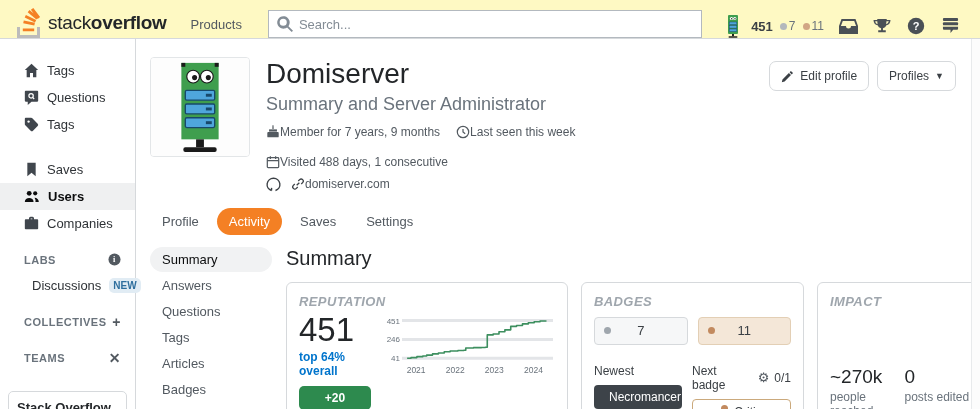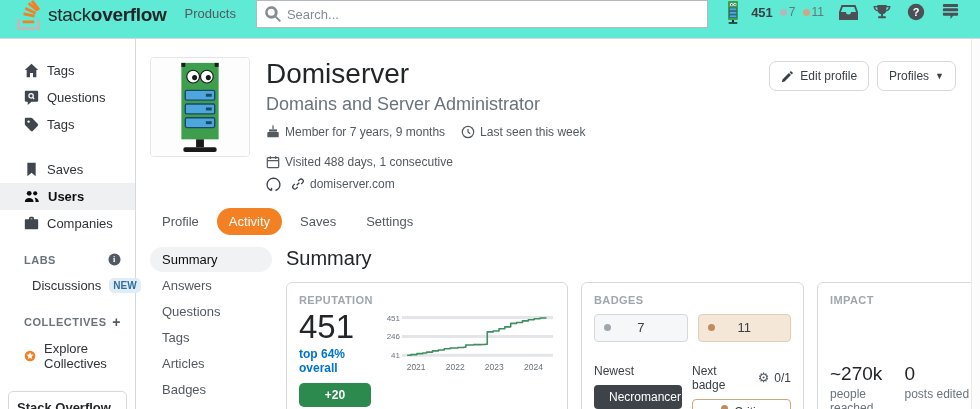--- a/index.html
+++ b/index.html
@@ -3,21 +3,21 @@
 <meta charset="utf-8">
 <style>
   * { box-sizing: border-box; }
   html,body { margin:0; padding:0; }
   body {
     width:980px; height:409px; overflow:hidden; background:#fff;
     font-family:"Liberation Sans", sans-serif; color:#232629; font-size:13px;
     position:relative;
   }
   
-  .topbar { height:39px; border-bottom:1px solid #d6d9dc; display:flex; align-items:flex-start; padding:0 10px; gap:2px; background:#5eead4; }
+  .topbar { height:39px; border-bottom:1px solid #d6d9dc; display:flex; align-items:flex-end; padding:0 10px; gap:8px; background:#fef9c3; }
   .logo { display:flex; align-items:center; gap:6px; padding:0 6px; cursor:pointer; }
   .logo-text { font-size:19px; color:#232629; letter-spacing:-0.3px; }
   .logo-text b { font-weight:bold; }
   .nav-link { padding:6px 10px; color:#525960; font-size:13px; border-radius:1000px; cursor:pointer; }
   .searchwrap { flex:1; margin:0 8px; position:relative; }
   .searchwrap svg { position:absolute; left:9px; top:6px; }
   .search { width:100%; height:28px; border:1px solid #b3b9bf; border-radius:0; padding:0 8px 0 30px; font-size:13px; color:#3b4045; outline:none; }
   .search::placeholder { color:#838c95; }
   .tb-right { display:flex; align-items:center; gap:14px; padding:0 10px 0 4px; }
   .rep-cluster { display:flex; align-items:center; gap:7px; cursor:pointer; }
@@ -40,39 +40,39 @@
   .teams-cta { position:absolute; left:8px; right:8px; top:352px; height:26px; overflow:hidden; }
   .teams-cta-inner { border:1px solid #d6d9dc; border-radius:5px; padding:8px; font-weight:bold; font-size:13px; color:#232629; background:#fff; }
   .content { flex:1; padding:18px 10px 0 14px; position:relative; overflow:hidden; }
   
   .profile-row { display:flex; gap:16px; }
   .avatar { width:100px; height:100px; border:1px solid #e3e6e8; border-radius:4px; overflow:hidden; background:#fdfdfd; flex-shrink:0; }
   .p-info { flex:1; padding-top:2px; }
   .p-name { font-size:28px; color:#232629; line-height:1.1; }
   .p-title { font-size:18px; color:#6a737c; margin-top:4px; }
   .meta-row { display:flex; align-items:center; gap:16px; margin-top:10px; color:#525960; font-size:12px; flex-wrap:wrap; }
-  .meta-item { display:flex; align-items:center; gap:5px; }
+  .meta-item { display:flex; align-items:center; }
   .meta-row2 { display:flex; align-items:center; gap:10px; margin-top:8px; color:#525960; font-size:12px; }
   .p-actions { display:flex; gap:8px; align-items:flex-start; padding:4px 14px 0 0; }
   .btn { border:1px solid #d6d9dc; background:#fff; border-radius:7px; padding:7px 11px; font-size:12px; color:#3b4045; display:flex; align-items:center; gap:6px; cursor:pointer; font-family:inherit; }
   .caret { font-size:9px; color:#3b4045; }
   
   .tabs { display:flex; align-items:center; gap:6px; margin-top:16px; }
   .tab { padding:6px 12px; font-size:13px; color:#525960; border-radius:1000px; cursor:pointer; }
   .tab.active { background:#f48024; color:#fff; }
   
   .body-row { display:flex; margin-top:12px; }
   .subnav { width:122px; min-width:122px; display:flex; flex-direction:column; gap:1px; }
   .sn-item { padding:5px 12px; font-size:13px; color:#525960; border-radius:1000px; cursor:pointer; display:flex; align-items:center; }
   .sn-item.active { background:#f1f2f3; color:#0c0d0e; }
   .main-col { flex:1; padding-left:14px; }
   .page-h { font-size:20px; color:#232629; margin:0 0 12px 0; font-weight:400; }
   .cards { display:flex; gap:13px; }
   .card { border:1px solid #d6d9dc; border-radius:6px; padding:11px 12px; height:155px; display:flex; flex-direction:column; }
-  .card-cap { font-size:11px; font-weight:bold; color:#9fa6ad; letter-spacing:.4px; }
+  .card-cap { font-size:13px; font-weight:bold; color:#9fa6ad; letter-spacing:.4px;font-style:italic; }
   
   .card-rep { width:282px; }
   .rep-top { display:flex; margin-top:2px; }
   .rep-left { width:100px; }
   .rep-val { font-size:33px; color:#232629; line-height:1.15; }
   .rep-rank { font-size:12px; font-weight:bold; color:#0074cc; margin-top:1px; cursor:pointer; }
   .rep-week { margin-top:8px; background:#2d8a4e; color:#fff; font-weight:bold; font-size:12px; border:none; border-radius:5px; width:72px; height:24px; cursor:pointer; font-family:inherit; }
   .rep-chart { flex:1; }
   .gear { cursor:pointer; color:#525960; font-size:13px; line-height:1; }
   
@@ -231,27 +231,20 @@
       <svg width="15" height="15" viewBox="0 0 18 18">
           <path fill="#40464d" d="M1 2h16v11H8.5L4 17v-4H1z"></path>
         </svg>
       <span>Discussions</span>
       <span class="new-badge">NEW</span>
     </div>
     <div class="sb-head">
       <span>COLLECTIVES</span>
       <span class="hd-ic">+</span>
     </div>
-    <div class="sb-item">
-      <svg width="16" height="16" viewBox="0 0 18 18">
-          <circle cx="9" cy="9" r="8" fill="#f48024"></circle>
-          <path fill="#fff" d="M9 3.5l1.5 3.4 3.7.4-2.8 2.5.8 3.7L9 11.6l-3.2 1.9.8-3.7-2.8-2.5 3.7-.4z"></path>
-        </svg>
-      <span>Explore Collectives</span>
-    </div>
     <div class="sb-head">
       <span>TEAMS</span>
       <span class="hd-ic">✕</span>
     </div>
     <div class="teams-cta">
       <div class="teams-cta-inner">Stack Overflow for Teams</div>
     </div>
   </div>
 
   <div class="content">
@@ -273,21 +266,21 @@
           </g>
           <rect x="56" y="36.5" width="6" height="3" fill="#17496b"></rect>
           <rect x="56" y="50.5" width="6" height="3" fill="#17496b"></rect>
           <rect x="56" y="64.5" width="6" height="3" fill="#17496b"></rect>
           <rect x="46" y="83" width="8" height="8" fill="#1a1a1a"></rect>
           <rect x="33" y="91" width="34" height="5" rx="2" fill="#1a1a1a"></rect>
         </svg>
       </div>
       <div class="p-info">
         <div class="p-name">Domiserver</div>
-        <div class="p-title">Domains and Server Administrator</div>
+        <div class="p-title">Summary and Server Administrator</div>
         <div class="meta-row">
           <span class="meta-item">
             <svg width="14" height="14" viewBox="0 0 16 16">
                 <g fill="#535a60">
                   <rect x="1.5" y="8" width="13" height="6" rx="1"></rect>
                   <rect x="3.5" y="5" width="9" height="2.5"></rect>
                   <rect x="7.3" y="1.8" width="1.4" height="2.8"></rect>
                   <circle cx="8" cy="1.2" r=".9"></circle>
                 </g>
               </svg>

